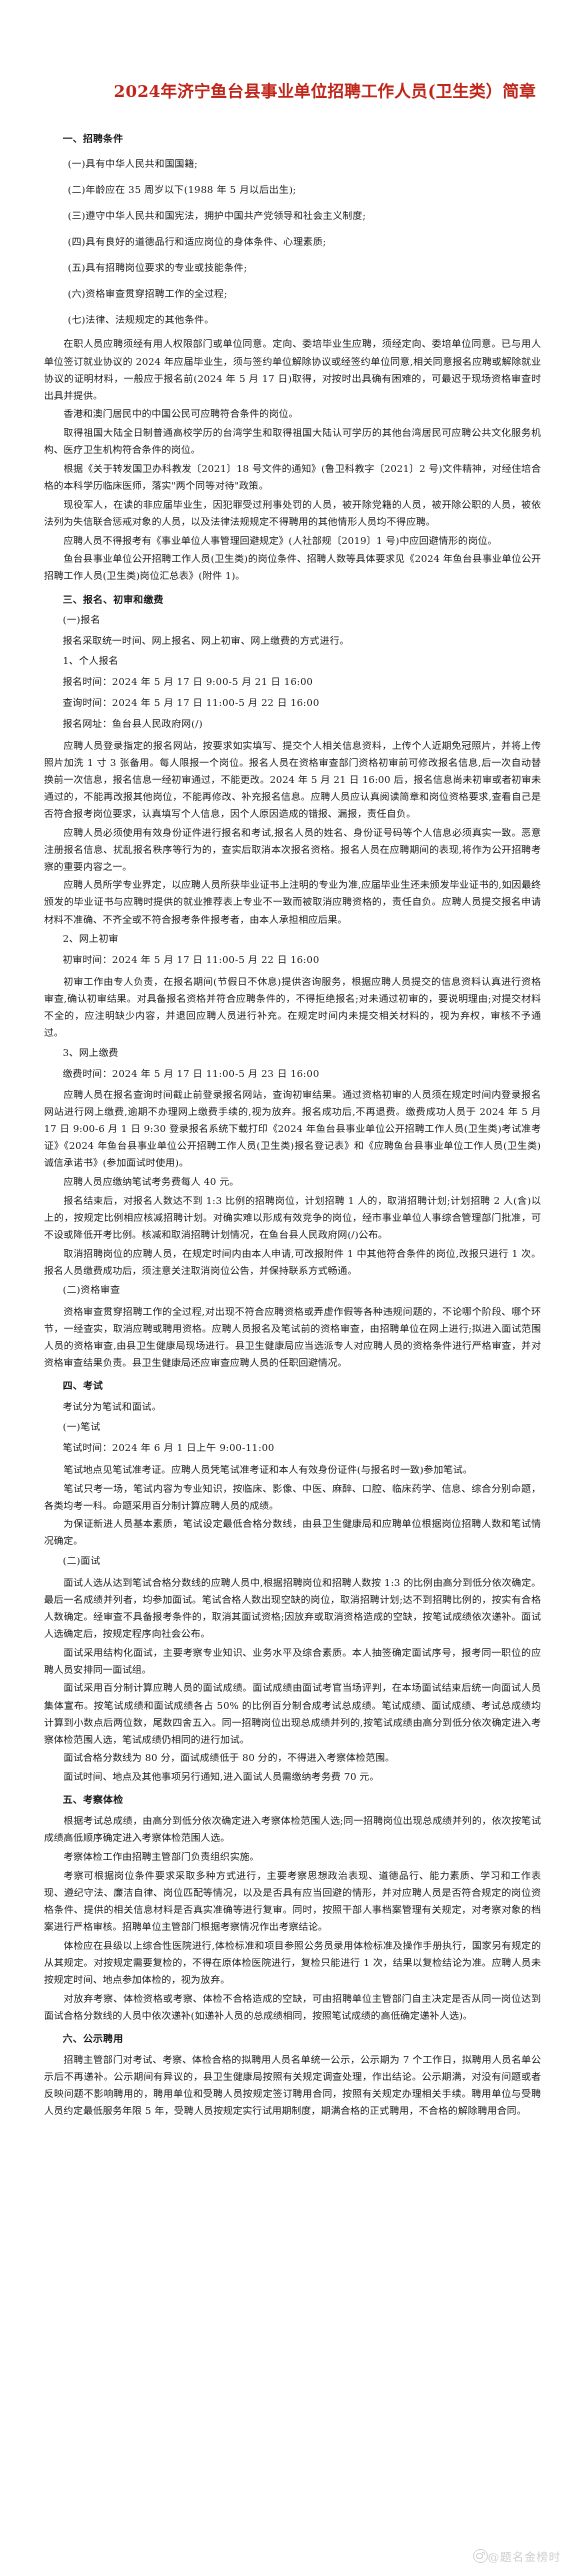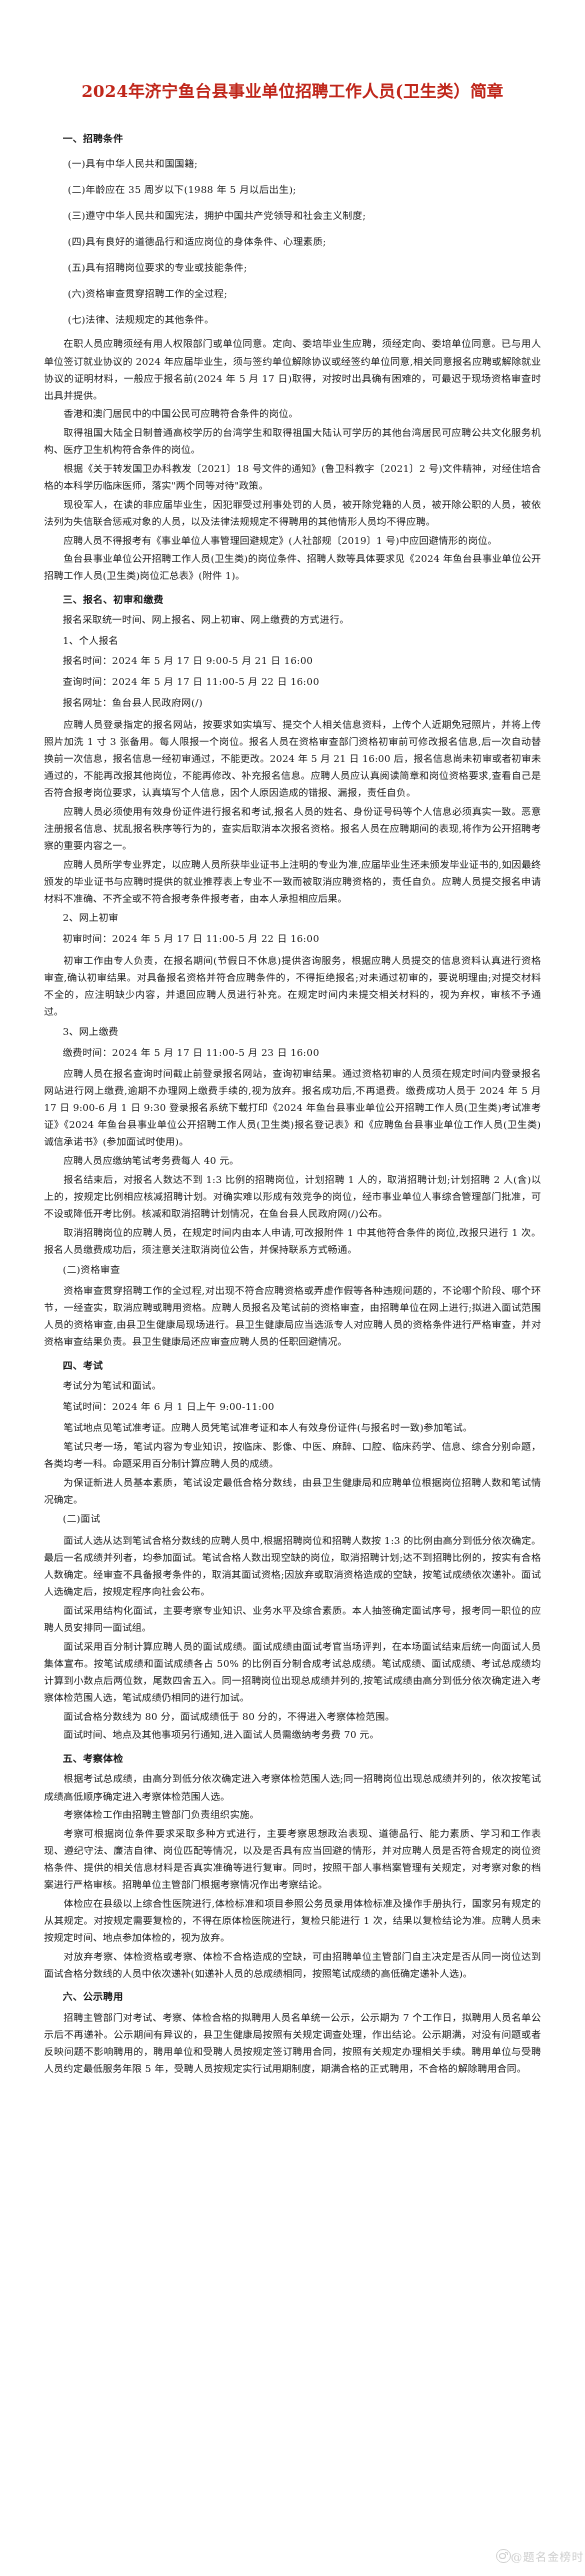--- a/index.html
+++ b/index.html
@@ -21,21 +21,21 @@
     box-sizing: border-box;
     padding: 44px 44px 0 44px;
     position: relative;
   }
   .doc-title {
     color: #c0271b;
     font-family: "DejaVu Serif", "Liberation Serif", serif;
     font-weight: bold;
     font-size: 16.5px;
     line-height: 1.72;
-    text-align: center;
+    text-align: right;
     letter-spacing: 0.2px;
     margin: 34px 5.1px 22px 5.1px;
   }
   .h2 {
     font-family: "DejaVu Serif", "Liberation Serif", serif;
     font-weight: bold;
     font-size: 9.8px;
     line-height: 2.15;
     margin: 4.2px 0 0 0;
     padding-left: 18.7px;
@@ -62,21 +62,21 @@
     font-size: 9.7px;
     line-height: 1.76;
     margin: 1.7px 0 1.7px 0;
     text-align: justify;
     text-justify: inter-ideograph;
     text-indent: 19.5px;
     letter-spacing: 0.1px;
   }
   .watermark {
     position: absolute;
-    right: 1px;
+    right: 24px;
     bottom: 12px;
     display: flex;
     align-items: center;
     gap: 0;
     color: #c8c8c8;
     font-size: 11.4px;
     font-family: "DejaVu Serif", "Liberation Serif", serif;
     letter-spacing: 0.8px;
     opacity: 0.85;
   }
@@ -128,20 +128,21 @@
   <p class="p">在职人员应聘须经有用人权限部门或单位同意。定向、委培毕业生应聘，须经定向、委培单位同意。已与用人单位签订就业协议的 2024 年应届毕业生，须与签约单位解除协议或经签约单位同意,相关同意报名应聘或解除就业协议的证明材料，一般应于报名前(2024 年 5 月 17 日)取得，对按时出具确有困难的，可最迟于现场资格审查时出具并提供。</p>
   <p class="p">香港和澳门居民中的中国公民可应聘符合条件的岗位。</p>
   <p class="p">取得祖国大陆全日制普通高校学历的台湾学生和取得祖国大陆认可学历的其他台湾居民可应聘公共文化服务机构、医疗卫生机构符合条件的岗位。</p>
   <p class="p">根据《关于转发国卫办科教发〔2021〕18 号文件的通知》(鲁卫科教字〔2021〕2 号)文件精神，对经住培合格的本科学历临床医师，落实"两个同等对待"政策。</p>
   <p class="p">现役军人，在读的非应届毕业生，因犯罪受过刑事处罚的人员，被开除党籍的人员，被开除公职的人员，被依法列为失信联合惩戒对象的人员，以及法律法规规定不得聘用的其他情形人员均不得应聘。</p>
   <p class="p">应聘人员不得报考有《事业单位人事管理回避规定》(人社部规〔2019〕1 号)中应回避情形的岗位。</p>
 
   <p class="p">鱼台县事业单位公开招聘工作人员(卫生类)的岗位条件、招聘人数等具体要求见《2024 年鱼台县事业单位公开招聘工作人员(卫生类)岗位汇总表》(附件 1)。</p>
 
   <div class="h2">三、报名、初审和缴费</div>
+  <div class="h3">(一)报名</div>
   <div class="h3">报名采取统一时间、网上报名、网上初审、网上缴费的方式进行。</div>
   <div class="h3">1、个人报名</div>
   <div class="h3">报名时间：2024 年 5 月 17 日 9:00-5 月 21 日 16:00</div>
   <div class="h3">查询时间：2024 年 5 月 17 日 11:00-5 月 22 日 16:00</div>
   <div class="h3">报名网址：鱼台县人民政府网(/)</div>
   <p class="p">应聘人员登录指定的报名网站，按要求如实填写、提交个人相关信息资料，上传个人近期免冠照片，并将上传照片加洗 1 寸 3 张备用。每人限报一个岗位。报名人员在资格审查部门资格初审前可修改报名信息,后一次自动替换前一次信息，报名信息一经初审通过，不能更改。2024 年 5 月 21 日 16:00 后，报名信息尚未初审或者初审未通过的，不能再改报其他岗位，不能再修改、补充报名信息。应聘人员应认真阅读简章和岗位资格要求,查看自己是否符合报考岗位要求，认真填写个人信息，因个人原因造成的错报、漏报，责任自负。</p>
   <p class="p">应聘人员必须使用有效身份证件进行报名和考试,报名人员的姓名、身份证号码等个人信息必须真实一致。恶意注册报名信息、扰乱报名秩序等行为的，查实后取消本次报名资格。报名人员在应聘期间的表现,将作为公开招聘考察的重要内容之一。</p>
   <p class="p">应聘人员所学专业界定，以应聘人员所获毕业证书上注明的专业为准,应届毕业生还未颁发毕业证书的,如因最终颁发的毕业证书与应聘时提供的就业推荐表上专业不一致而被取消应聘资格的，责任自负。应聘人员提交报名申请材料不准确、不齐全或不符合报考条件报考者，由本人承担相应后果。</p>
   <div class="h3">2、网上初审</div>
   <div class="h3">初审时间：2024 年 5 月 17 日 11:00-5 月 22 日 16:00</div>
@@ -150,20 +151,21 @@
   <div class="h3">缴费时间：2024 年 5 月 17 日 11:00-5 月 23 日 16:00</div>
   <p class="p">应聘人员在报名查询时间截止前登录报名网站，查询初审结果。通过资格初审的人员须在规定时间内登录报名网站进行网上缴费,逾期不办理网上缴费手续的,视为放弃。报名成功后,不再退费。缴费成功人员于 2024 年 5 月 17 日 9:00-6 月 1 日 9:30 登录报名系统下载打印《2024 年鱼台县事业单位公开招聘工作人员(卫生类)考试准考证》《2024 年鱼台县事业单位公开招聘工作人员(卫生类)报名登记表》和《应聘鱼台县事业单位工作人员(卫生类)诚信承诺书》(参加面试时使用)。</p>
   <p class="p">应聘人员应缴纳笔试考务费每人 40 元。</p>
   <p class="p">报名结束后，对报名人数达不到 1:3 比例的招聘岗位，计划招聘 1 人的，取消招聘计划;计划招聘 2 人(含)以上的，按规定比例相应核减招聘计划。对确实难以形成有效竞争的岗位，经市事业单位人事综合管理部门批准，可不设或降低开考比例。核减和取消招聘计划情况，在鱼台县人民政府网(/)公布。</p>
   <p class="p">取消招聘岗位的应聘人员，在规定时间内由本人申请,可改报附件 1 中其他符合条件的岗位,改报只进行 1 次。报名人员缴费成功后，须注意关注取消岗位公告，并保持联系方式畅通。</p>
   <div class="h3">(二)资格审查</div>
   <p class="p">资格审查贯穿招聘工作的全过程,对出现不符合应聘资格或弄虚作假等各种违规问题的，不论哪个阶段、哪个环节，一经查实，取消应聘或聘用资格。应聘人员报名及笔试前的资格审查，由招聘单位在网上进行;拟进入面试范围人员的资格审查,由县卫生健康局现场进行。县卫生健康局应当选派专人对应聘人员的资格条件进行严格审查，并对资格审查结果负责。县卫生健康局还应审查应聘人员的任职回避情况。</p>
 
   <div class="h2">四、考试</div>
   <div class="h3">考试分为笔试和面试。</div>
+  <div class="h3">(一)笔试</div>
   <div class="h3">笔试时间：2024 年 6 月 1 日上午 9:00-11:00</div>
   <p class="p">笔试地点见笔试准考证。应聘人员凭笔试准考证和本人有效身份证件(与报名时一致)参加笔试。</p>
   <p class="p">笔试只考一场，笔试内容为专业知识，按临床、影像、中医、麻醉、口腔、临床药学、信息、综合分别命题，各类均考一科。命题采用百分制计算应聘人员的成绩。</p>
   <p class="p">为保证新进人员基本素质，笔试设定最低合格分数线，由县卫生健康局和应聘单位根据岗位招聘人数和笔试情况确定。</p>
   <div class="h3">(二)面试</div>
   <p class="p">面试人选从达到笔试合格分数线的应聘人员中,根据招聘岗位和招聘人数按 1:3 的比例由高分到低分依次确定。最后一名成绩并列者，均参加面试。笔试合格人数出现空缺的岗位，取消招聘计划;达不到招聘比例的，按实有合格人数确定。经审查不具备报考条件的，取消其面试资格;因放弃或取消资格造成的空缺，按笔试成绩依次递补。面试人选确定后，按规定程序向社会公布。</p>
   <p class="p">面试采用结构化面试，主要考察专业知识、业务水平及综合素质。本人抽签确定面试序号，报考同一职位的应聘人员安排同一面试组。</p>
   <p class="p">面试采用百分制计算应聘人员的面试成绩。面试成绩由面试考官当场评判，在本场面试结束后统一向面试人员集体宣布。按笔试成绩和面试成绩各占 50% 的比例百分制合成考试总成绩。笔试成绩、面试成绩、考试总成绩均计算到小数点后两位数，尾数四舍五入。同一招聘岗位出现总成绩并列的,按笔试成绩由高分到低分依次确定进入考察体检范围人选，笔试成绩仍相同的进行加试。</p>
   <p class="p">面试合格分数线为 80 分，面试成绩低于 80 分的，不得进入考察体检范围。</p>
   <p class="p">面试时间、地点及其他事项另行通知,进入面试人员需缴纳考务费 70 元。</p>

